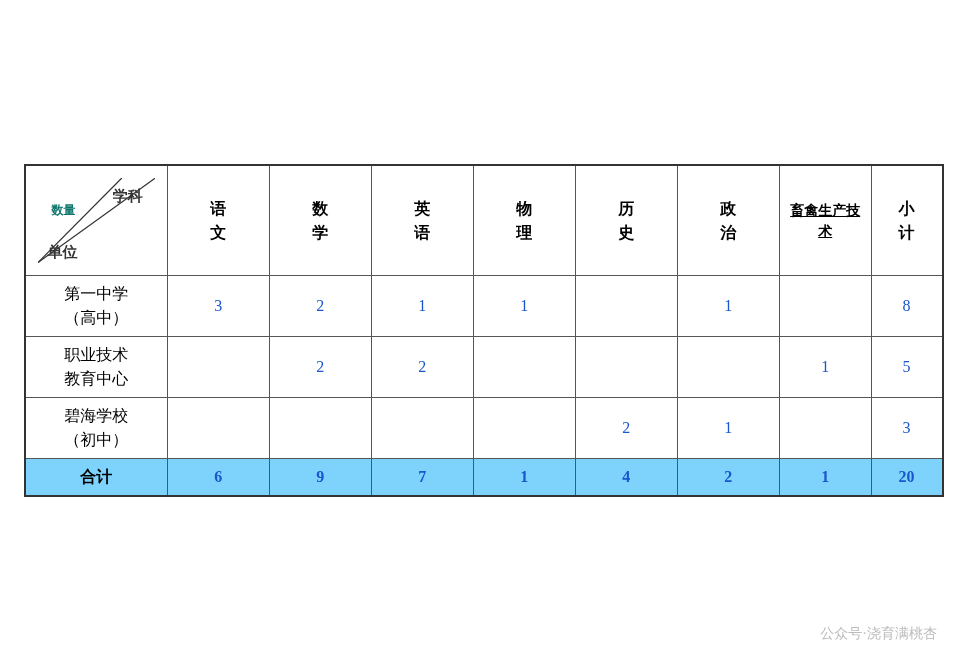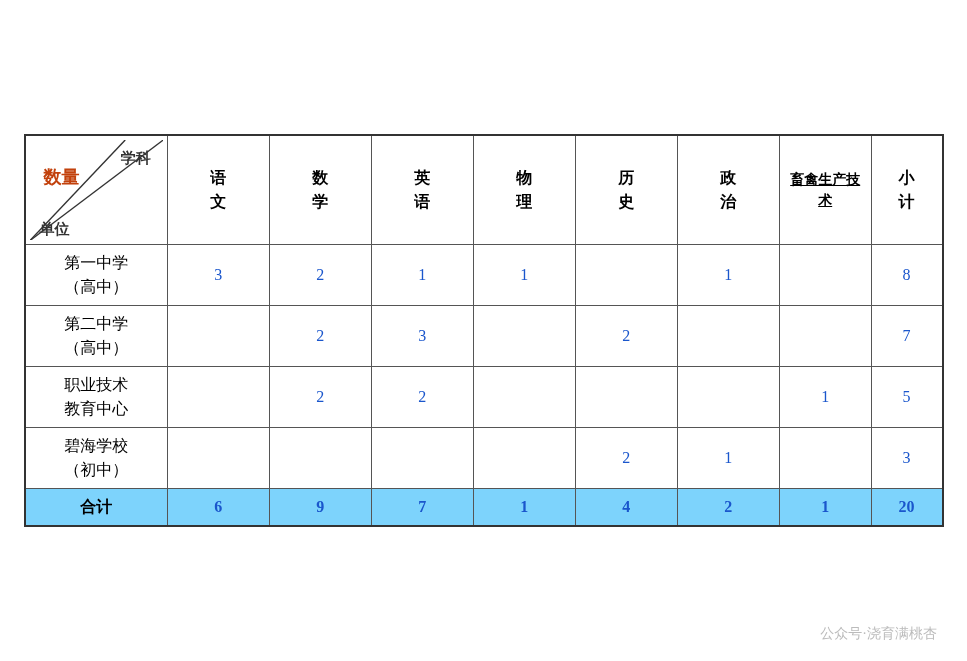--- a/index.html
+++ b/index.html
@@ -26,21 +26,21 @@
       text-align: center;
       vertical-align: middle;
       padding: 6px 4px;
       font-size: 16px;
       line-height: 1.5;
     }
     .header-cell {
       position: relative;
       width: 140px;
       height: 110px;
-      padding: 4px;
+      padding: 12px;
       overflow: hidden;
     }
     .header-cell-inner {
       position: relative;
       width: 100%;
       height: 100%;
     }
     .header-diagonal {
       position: absolute;
       top: 0; left: 0;
@@ -65,23 +65,22 @@
       left: 10px;
       font-size: 15px;
       color: #333;
       line-height: 1.4;
     }
     .label-middleleft {
       position: absolute;
       left: 10px;
       top: 50%;
       transform: translateY(-50%);
-      font-size: 18px;
-      color: #c2410c;
-      font-family: Liberation Mono, monospace;
+      font-size: 12px;
+      color: #0f766e;
     }
     .col-subject {
       width: 100px;
     }
     .col-subtotal {
       width: 70px;
     }
     .row-school td {
       height: 60px;
     }
@@ -159,31 +158,20 @@
         <td class="num-blue">3</td>
         <td class="num-blue">2</td>
         <td class="num-blue">1</td>
         <td class="num-blue">1</td>
         <td class="num-blue"></td>
         <td class="num-blue">1</td>
         <td class="num-blue"></td>
         <td class="num-blue">8</td>
       </tr>
 
-      <tr class="row-school">
-        <td>第二中学<br>（高中）</td>
-        <td class="num-blue"></td>
-        <td class="num-blue">2</td>
-        <td class="num-blue">3</td>
-        <td class="num-blue"></td>
-        <td class="num-blue">2</td>
-        <td class="num-blue"></td>
-        <td class="num-blue"></td>
-        <td class="num-blue">7</td>
-      </tr>
 
       <tr class="row-school">
         <td>职业技术<br>教育中心</td>
         <td class="num-blue"></td>
         <td class="num-blue">2</td>
         <td class="num-blue">2</td>
         <td class="num-blue"></td>
         <td class="num-blue"></td>
         <td class="num-blue"></td>
         <td class="num-blue">1</td>

